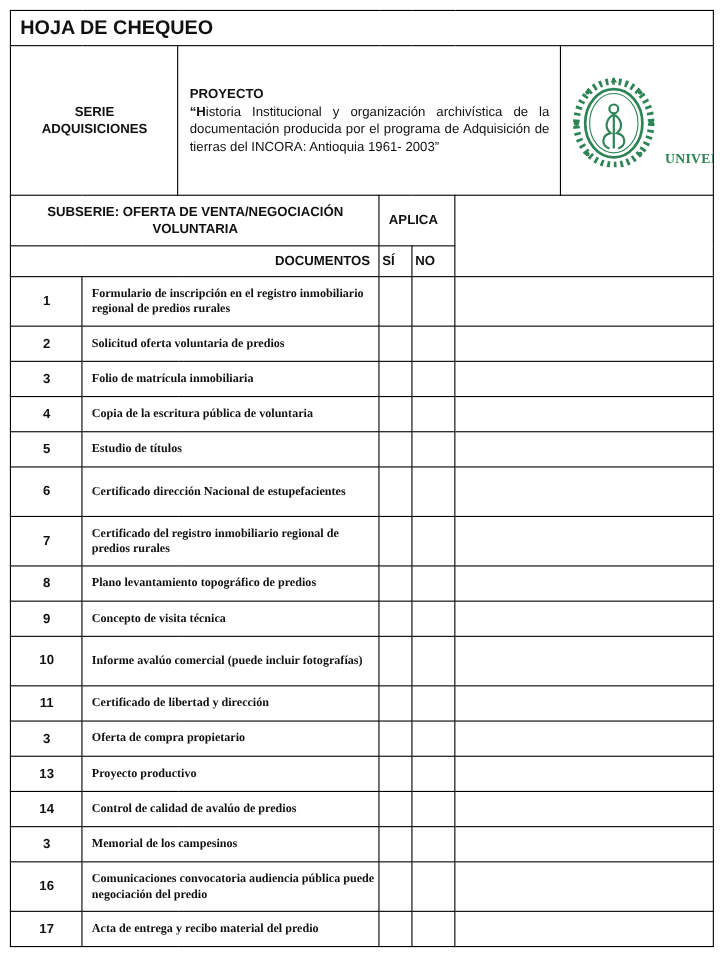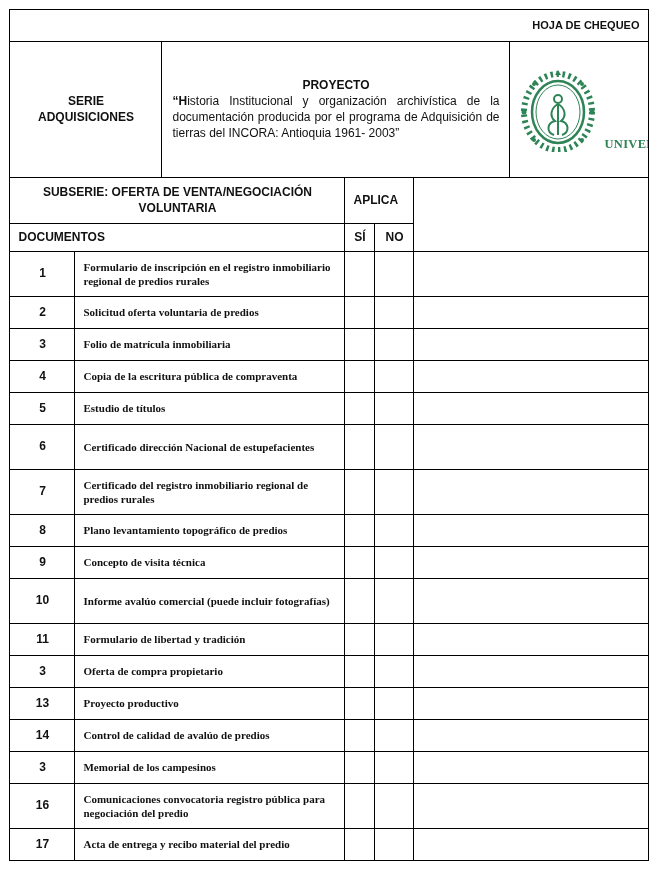--- a/index.html
+++ b/index.html
@@ -27,24 +27,24 @@
     overflow: hidden;
   }
   
   tr.r-title   { height: 32px; }
   tr.r-project { height: 136px; }
   tr.r-sub     { height: 46px; }
   tr.r-dochead { height: 28px; }
   tr.r-single  { height: 32px; }
   tr.r-double  { height: 45px; }
 
-  td.title    { text-align: right; font-size: 11px; }
+  td.title    { text-align: left; font-size: 18px; }
   td.serie    { text-align: center; }
   td.proyecto { vertical-align: middle; padding: 4px 10px; }
-  .p-title    { text-align: center; font-weight: bold; margin-bottom: 1px; }
+  .p-title    { text-align: left; font-weight: bold; margin-bottom: 1px; }
   .p-text     { font-weight: normal; text-align: justify; }
   .p-text::first-letter { font-weight: bold; }
 
   td.logo-cell { text-align: center; padding: 2px; vertical-align: middle; }
   .crest-wrap  { display: flex; align-items: flex-end; }
   .crest svg   { display: block; }
   .logo-name {
     font-family: "Liberation Serif", serif;
     font-weight: bold;
     color: var(--brand);
@@ -57,22 +57,22 @@
     color: var(--brand);
     font-size: 7px;
     letter-spacing: 3px;
     margin-top: 1px;
     font-weight: bold;
     font-style: italic;
   }
 
   td.subserie { text-align: center; margin-top: 37px; }
   td.aplica   { }
-  td.dochead  { text-align: left; }
-  td.sino     { text-align: center; padding: 2px 2px; }
+  td.dochead  { text-align: right; }
+  td.sino     { padding: 2px 2px; }
 
   td.num  { text-align: center; font-size: 12px; }
   td.doc  { font-size: 11px; padding: 3px 4px 3px 8px; font-family: Liberation Serif, serif; }
   td.chk  { padding: 0; }
   td.obs  { padding: 0; }
 </style>
 </head>
 <body>
 
 <table class="sheet">
@@ -155,21 +155,21 @@
   </tr>
   <tr class="r-single">
     <td class="num">3</td>
     <td colspan="2" class="doc">Folio de matrícula inmobiliaria</td>
     <td class="chk"></td>
     <td class="chk"></td>
     <td colspan="2" class="obs"></td>
   </tr>
   <tr class="r-single">
     <td class="num">4</td>
-    <td colspan="2" class="doc">Copia de la escritura pública de compraventa</td>
+    <td colspan="2" class="doc">Copia de la escritura pública de voluntaria</td>
     <td class="chk"></td>
     <td class="chk"></td>
     <td colspan="2" class="obs"></td>
   </tr>
   <tr class="r-single">
     <td class="num">5</td>
     <td colspan="2" class="doc">Estudio de títulos</td>
     <td class="chk"></td>
     <td class="chk"></td>
     <td colspan="2" class="obs"></td>
@@ -204,21 +204,21 @@
   </tr>
   <tr class="r-double">
     <td class="num">10</td>
     <td colspan="2" class="doc">Informe avalúo comercial (puede incluir fotografías)</td>
     <td class="chk"></td>
     <td class="chk"></td>
     <td colspan="2" class="obs"></td>
   </tr>
   <tr class="r-single">
     <td class="num">11</td>
-    <td colspan="2" class="doc">Formulario de libertad y tradición</td>
+    <td colspan="2" class="doc">Certificado de libertad y dirección</td>
     <td class="chk"></td>
     <td class="chk"></td>
     <td colspan="2" class="obs"></td>
   </tr>
   <tr class="r-single">
     <td class="num">3</td>
     <td colspan="2" class="doc">Oferta de compra propietario</td>
     <td class="chk"></td>
     <td class="chk"></td>
     <td colspan="2" class="obs"></td>
@@ -239,21 +239,21 @@
   </tr>
   <tr class="r-single">
     <td class="num">3</td>
     <td colspan="2" class="doc">Memorial de los campesinos</td>
     <td class="chk"></td>
     <td class="chk"></td>
     <td colspan="2" class="obs"></td>
   </tr>
   <tr class="r-double">
     <td class="num">16</td>
-    <td colspan="2" class="doc">Comunicaciones convocatoria registro pública para negociación del predio</td>
+    <td colspan="2" class="doc">Comunicaciones convocatoria audiencia pública puede negociación del predio</td>
     <td class="chk"></td>
     <td class="chk"></td>
     <td colspan="2" class="obs"></td>
   </tr>
   <tr class="r-single">
     <td class="num">17</td>
     <td colspan="2" class="doc">Acta de entrega y recibo material del predio</td>
     <td class="chk"></td>
     <td class="chk"></td>
     <td colspan="2" class="obs"></td>

